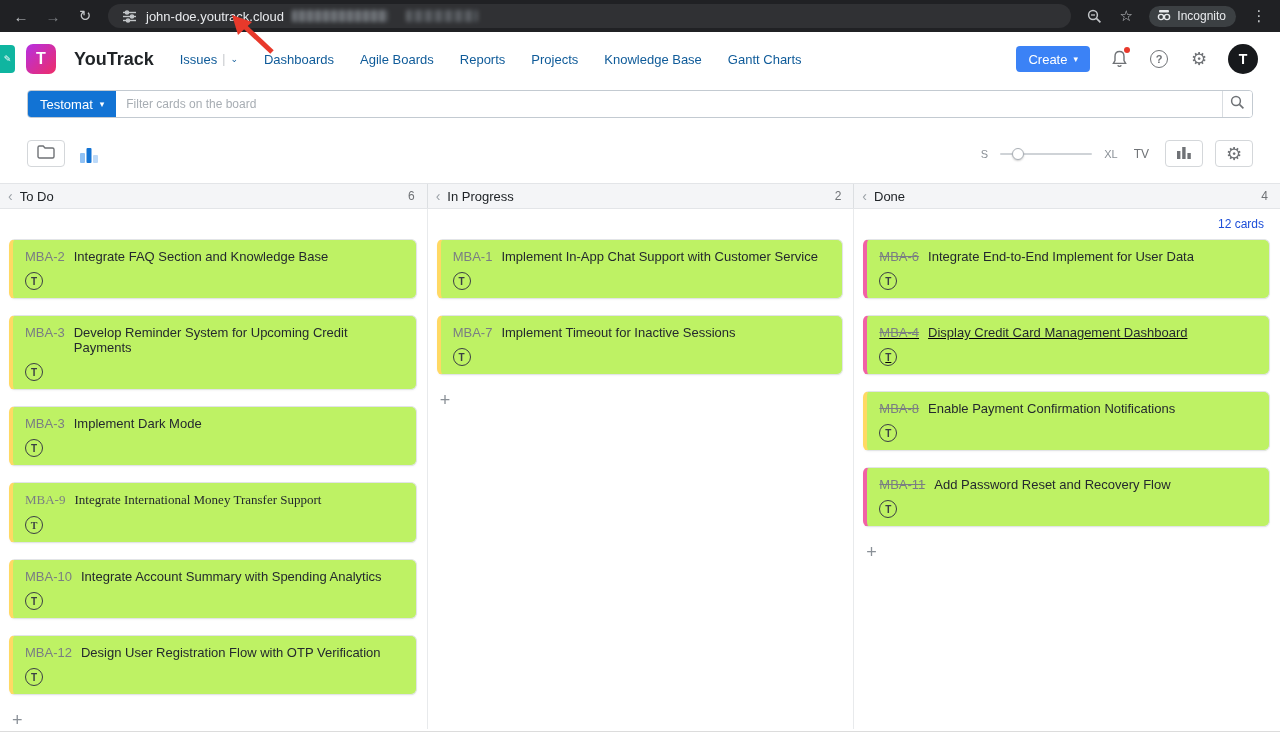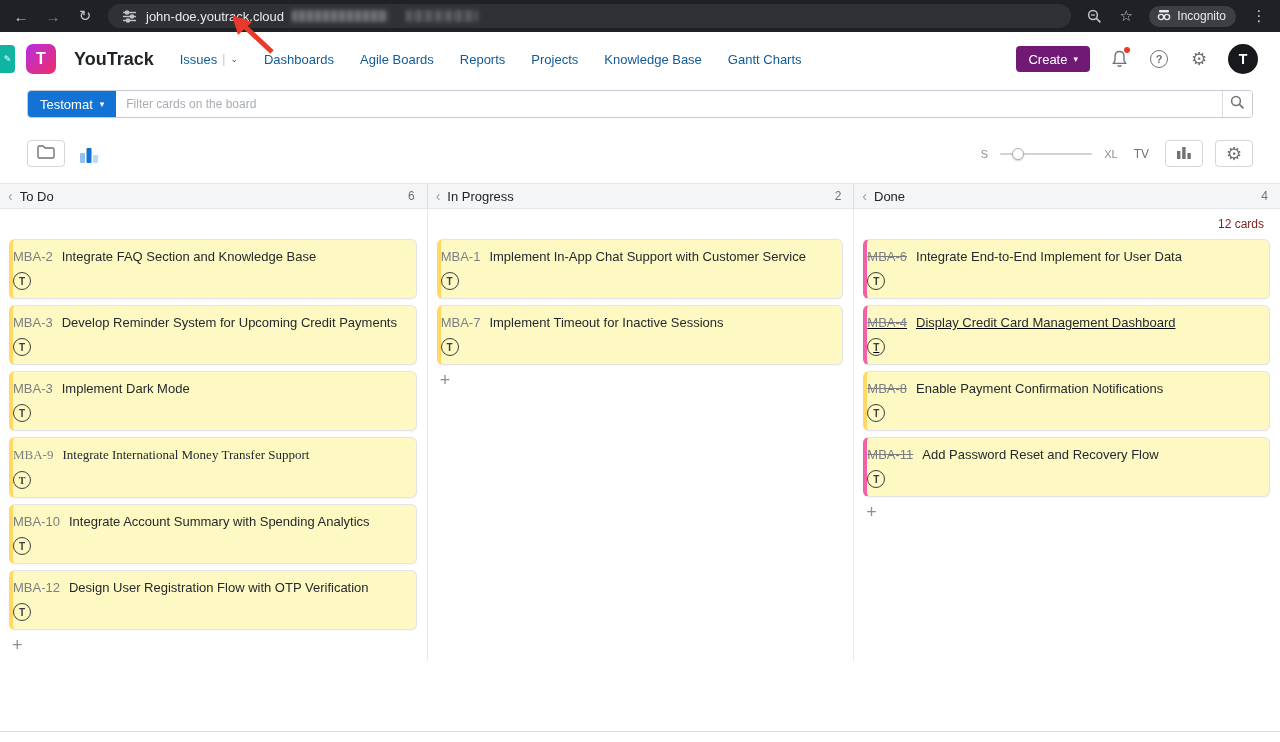--- a/index.html
+++ b/index.html
@@ -31,21 +31,21 @@
     justify-content:center; color:#fff; font-size:9px; cursor:pointer; }
   .logo-sq { width:30px; height:30px; border-radius:7px; flex:0 0 auto;
     background:linear-gradient(135deg,#b62fe2 0%,#ee2d68 100%); display:flex;
     align-items:center; justify-content:center; color:#fff; font-weight:bold; font-size:16px; }
   .brand { font-size:18px; font-weight:bold; color:#1f2326; margin-right:8px; }
   .nav-links { display:flex; align-items:center; gap:26px; flex:1; }
   .nav-link { color:#0f5b99; font-size:13px; text-decoration:none; cursor:pointer;
     display:flex; align-items:center; gap:5px; white-space:nowrap; }
   .nav-sep { color:#c3c7cb; font-size:12px; }
   .nav-chev { font-size:9px; color:#0f5b99; }
-  .create-btn { background:#701a75; color:#fff; border:none; border-radius:4px;
+  .create-btn { background:#3b82f6; color:#fff; border:none; border-radius:4px;
     height:26px; padding:0 12px; font-size:13px; display:flex; align-items:center;
     gap:6px; cursor:pointer; }
   .hdr-icons { display:flex; align-items:center; gap:18px; }
   .hdr-icon { position:relative; width:22px; height:22px; display:flex; align-items:center;
     justify-content:center; color:#6f7276; cursor:pointer; }
   .bell-dot { position:absolute; top:-1px; right:0; width:6px; height:6px; border-radius:50%; background:#e8392b; }
   .help-circle { width:18px; height:18px; border-radius:50%; border:1.5px solid #6f7276;
     display:flex; align-items:center; justify-content:center; font-size:11px; font-weight:bold; color:#6f7276; }
   .gear-glyph { font-size:18px; line-height:1; color:#6f7276; }
   .avatar { width:30px; height:30px; border-radius:50%; background:#17191c; color:#fff;
@@ -76,26 +76,26 @@
     background:#fff; border:1px solid #aab0b6; box-shadow:0 1px 2px rgba(0,0,0,.2); }
 
   
   .board { position:relative; margin-top:16px; }
   .col-headers { display:grid; grid-template-columns:1fr 1fr 1fr; background:#f4f5f7;
     border-top:1px solid #e3e5e8; border-bottom:1px solid #e3e5e8; height:26px; }
   .col-head { display:flex; align-items:center; padding:0 12px 0 8px; font-size:13px; color:#202428; }
   .col-head + .col-head { border-left:1px solid #dcdfe2; }
   .col-collapse { color:#9aa0a6; font-size:14px; margin-right:7px; cursor:pointer; }
   .col-count { margin-left:auto; color:#6f7276; font-size:12px; }
-  .cards-count { position:absolute; right:16px; top:34px; font-size:12px; color:#7f1d1d; }
+  .cards-count { position:absolute; right:16px; top:34px; font-size:12px; color:#1d4ed8; }
   .columns { display:grid; grid-template-columns:1fr 1fr 1fr; min-height:452px; }
   .board-column { padding:30px 10px 0 9px; }
   .board-column + .board-column { border-left:1px solid #e8eaec; }
-  .card { background:#fef9c3; border:1px solid #e2e4e7; border-left:4px solid #ffd964;
-    border-radius:6px; padding:9px 0 8px; margin-bottom:6px; box-shadow:0 1px 2px rgba(0,0,0,.04);
+  .card { background:#bef264; border:1px solid #e2e4e7; border-left:4px solid #ffd964;
+    border-radius:6px; padding:9px 12px 8px; margin-bottom:16px; box-shadow:0 1px 2px rgba(0,0,0,.04);
     cursor:pointer; }
   .card-row1 { display:flex; align-items:baseline; gap:9px; }
   .card-id { font-size:13px; color:#7a7e83; white-space:nowrap; }
   .card-id.done { text-decoration:line-through; }
   .card-title { font-size:13px; color:#24292e; }
   .card-row2 { margin-top:8px; }
   .card-avatar { width:18px; height:18px; border-radius:50%; border:1.5px solid #3a3f44;
     display:flex; align-items:center; justify-content:center; font-size:10px; font-weight:bold; color:#3a3f44; }
   .add-card { color:#8a9097; font-size:18px; line-height:1; margin:6px 0 0 3px; width:16px; cursor:pointer; }
 

